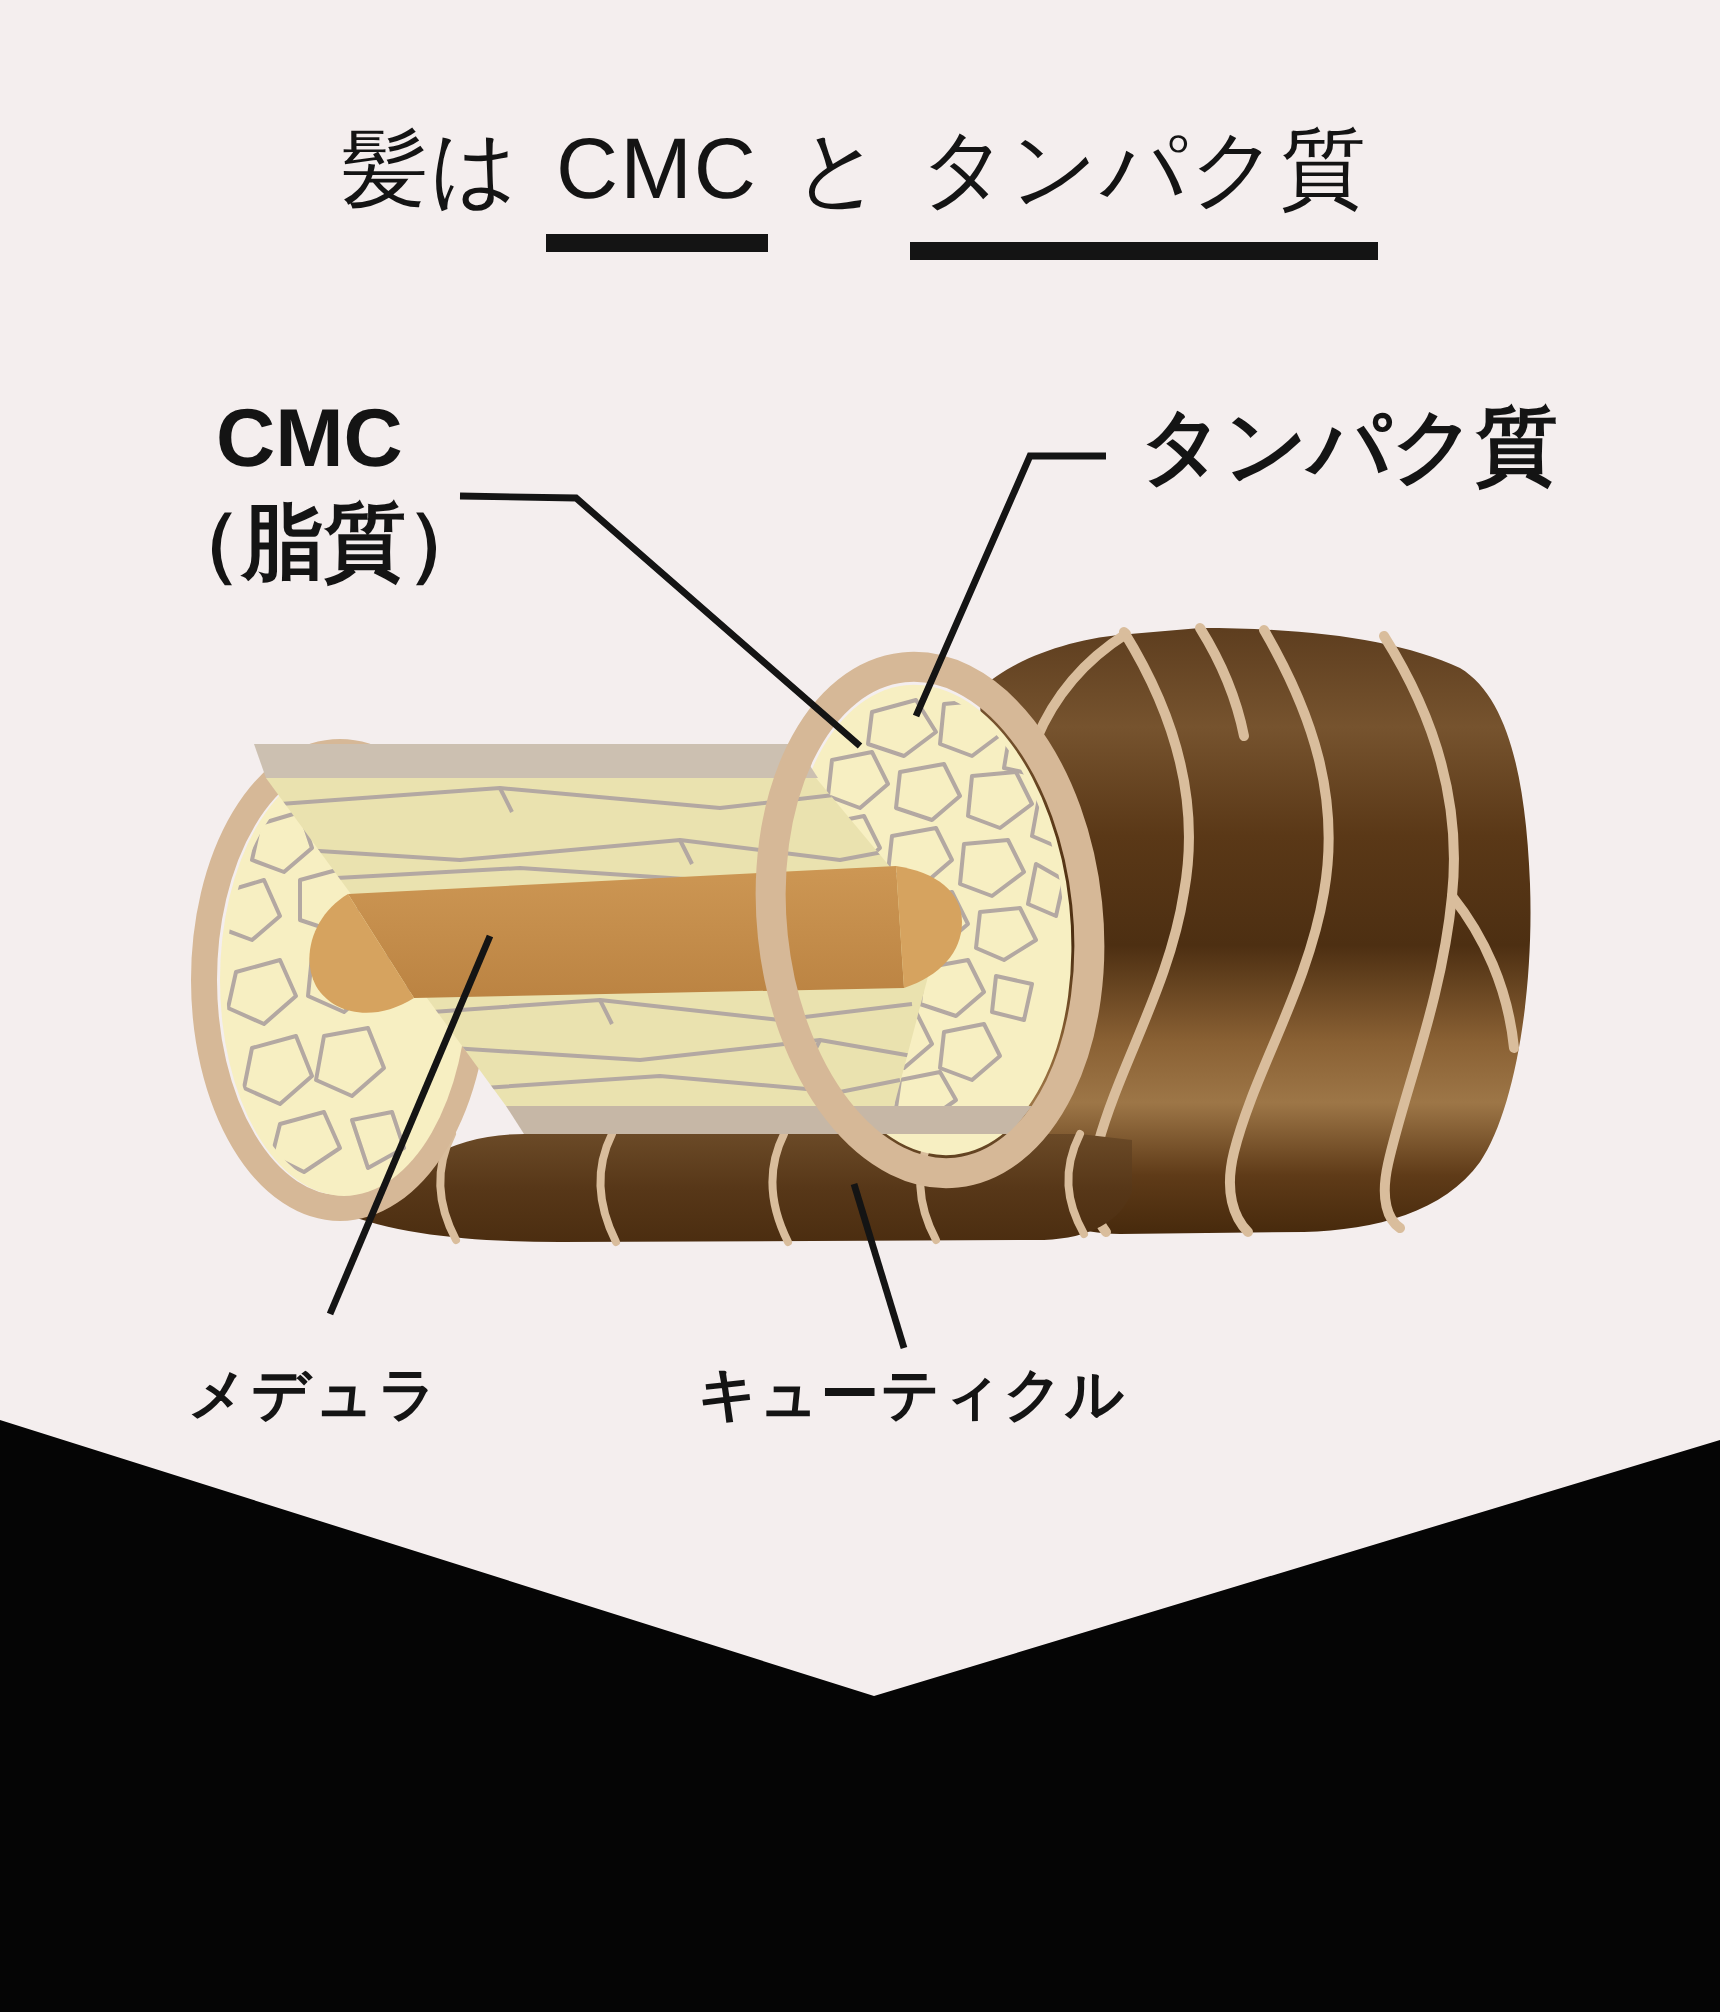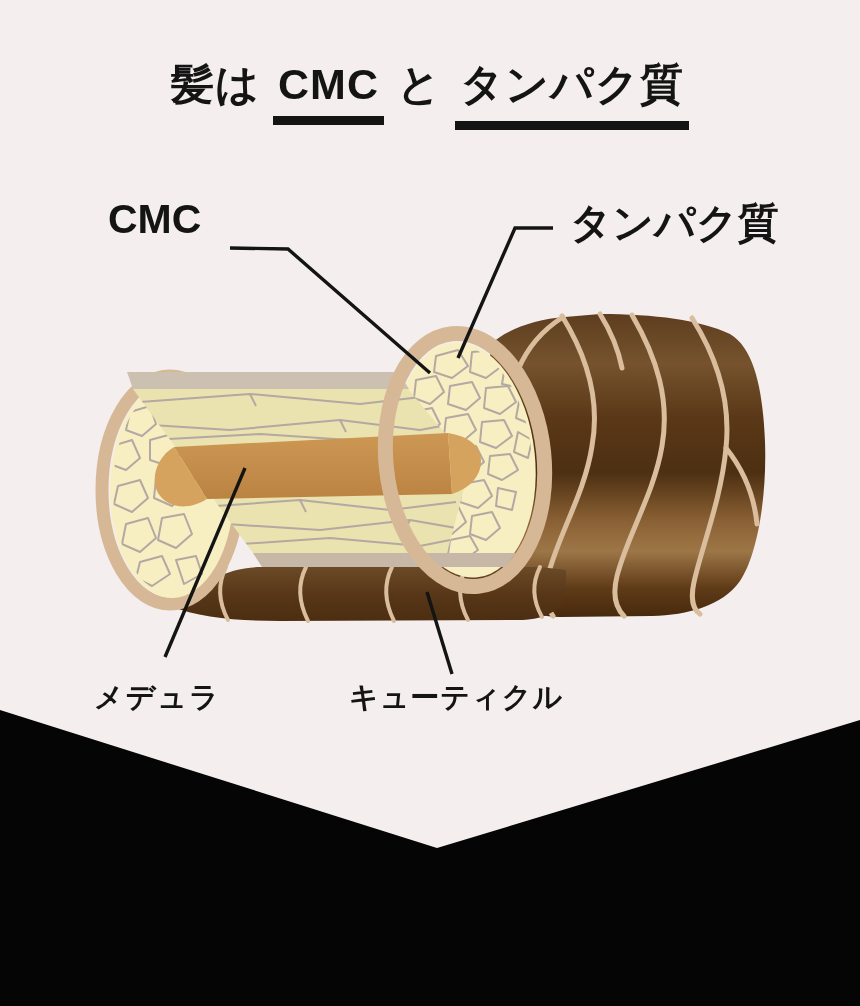--- a/index.html
+++ b/index.html
@@ -26,21 +26,21 @@
     width:860px;height:1006px;
     background:var(--c-background);
     overflow:hidden;
     margin:0 auto;
   }
   .title-row{
     position:absolute;
     left:0;top:56px;width:860px;
     display:flex;justify-content:center;align-items:baseline;
     gap:13px;
-    font-size:43px;font-weight:bold;color:var(--c-ink);
+    font-size:43px;font-weight:normal;color:var(--c-ink);
     letter-spacing:1px;
     white-space:nowrap;
   }
   .underlined{
     display:inline-block;
     border-bottom:9px solid var(--c-ink);
     padding:0 5px 7px 5px;
   }
   .callout{
     position:absolute;
@@ -202,18 +202,19 @@
       <path class="leader" d="M553,228 L515,228 L458,358"></path>
       <path class="leader" d="M245,468 L165,657"></path>
       <path class="leader" d="M427,592 L452,674"></path>
     </g>
 
     <path d="M0,710 L437,848 L860,720 L860,1006 L0,1006 Z" fill="var(--c-black)"></path>
   </svg>
 
   <div class="callout cmc">
     <div class="l1">CMC</div>
+    <div class="l2">（脂質）</div>
   </div>
   <div class="callout protein">タンパク質</div>
   <div class="callout cuticle">キューティクル</div>
   <div class="callout medulla">メデュラ</div>
 
 </div>
 
 </body></html>

